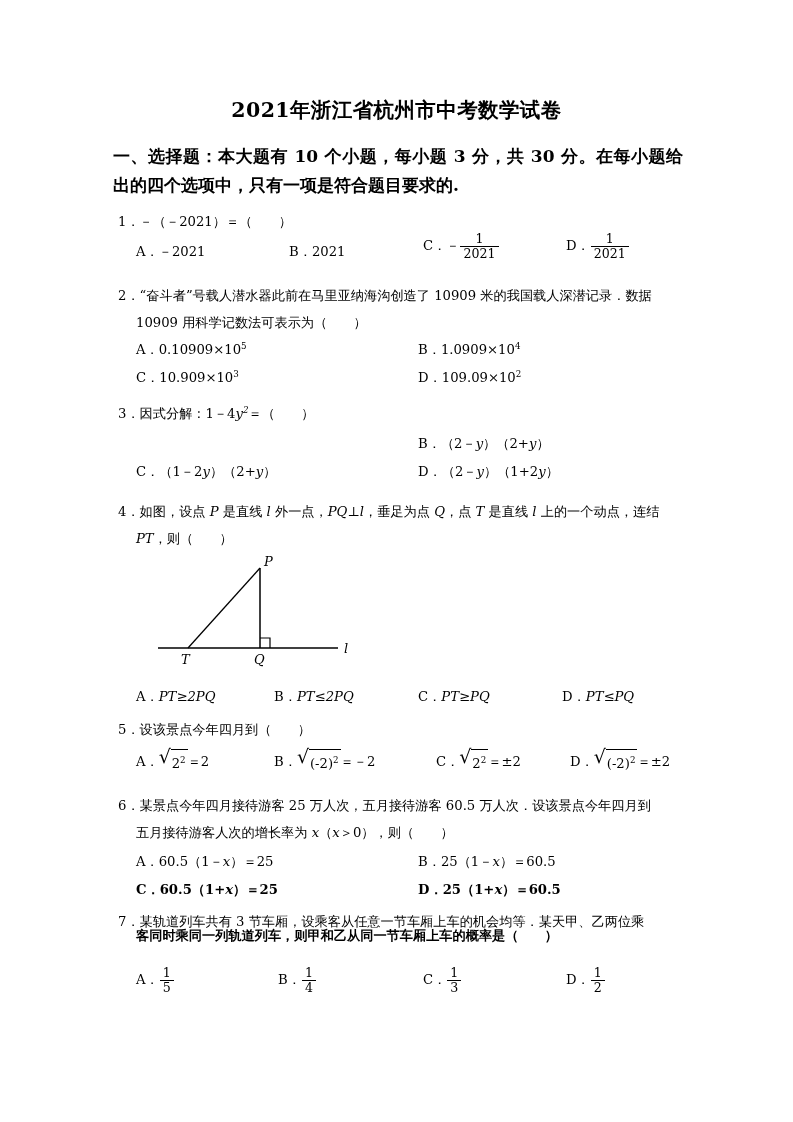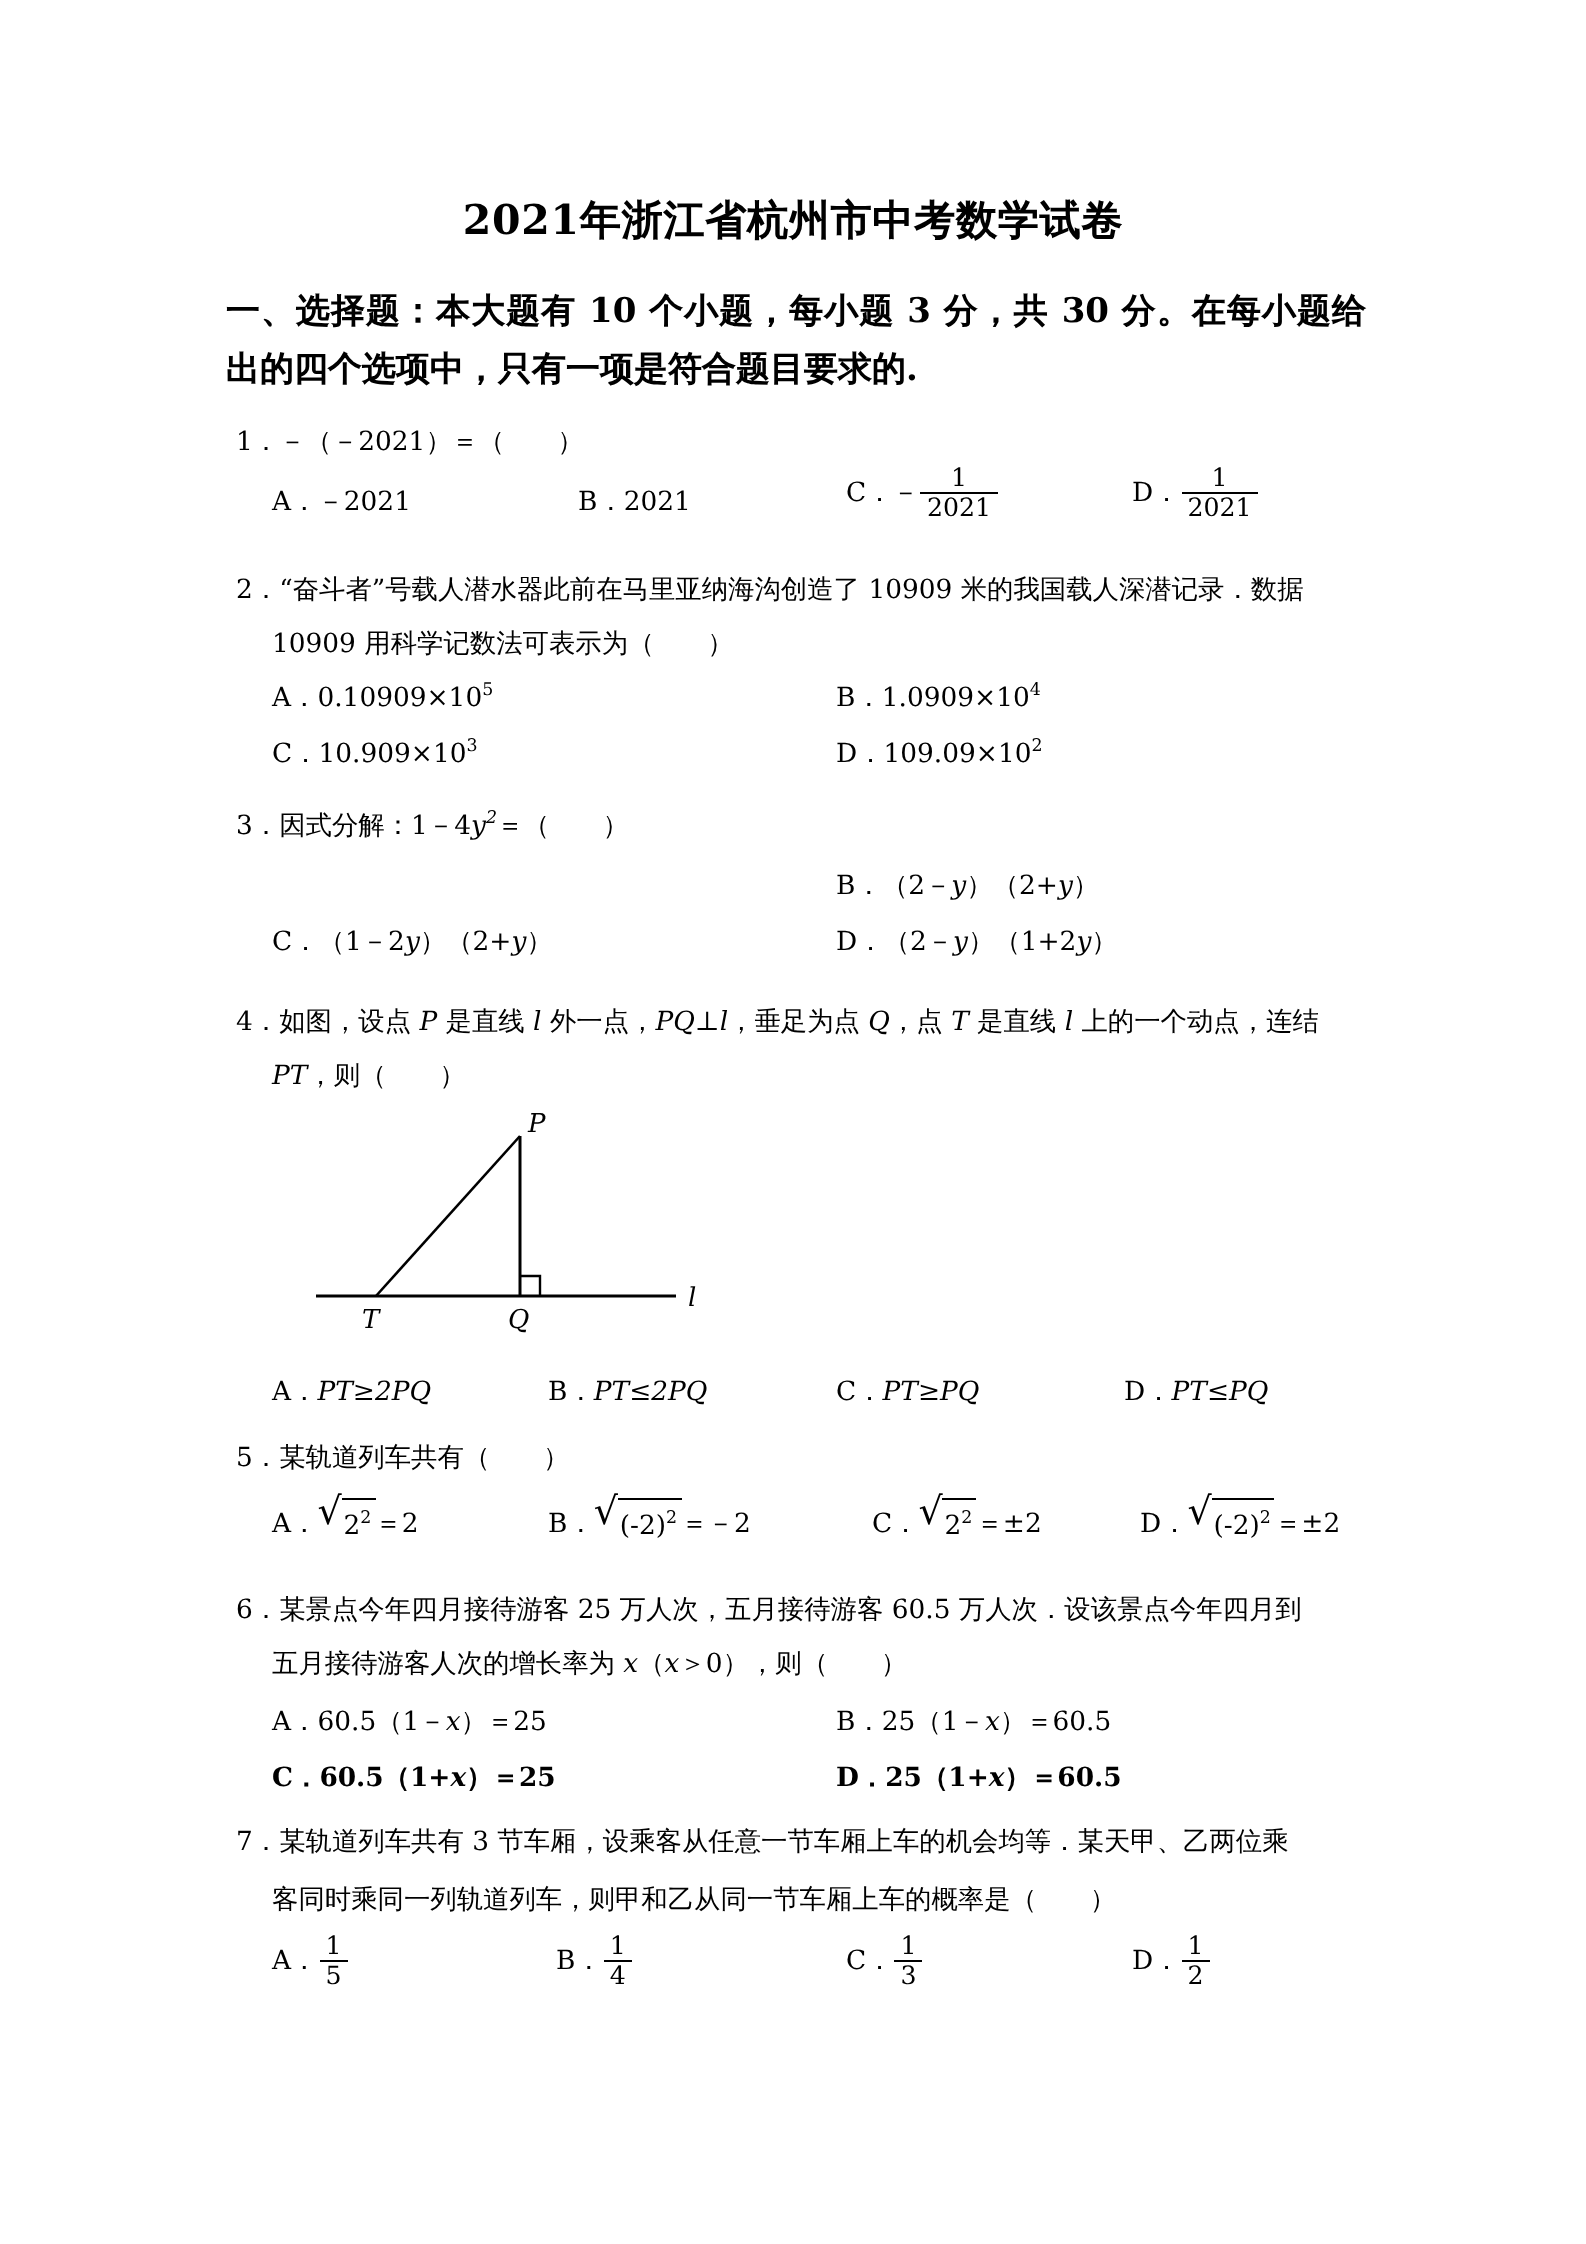--- a/index.html
+++ b/index.html
@@ -252,21 +252,21 @@
 
       <text x="114" y="14" font-family="DejaVu Serif, Liberation Serif, serif" font-size="13" font-style="italic" fill="#000">P</text>
       <text x="31" y="112" font-family="DejaVu Serif, Liberation Serif, serif" font-size="13" font-style="italic" fill="#000">T</text>
       <text x="104" y="112" font-family="DejaVu Serif, Liberation Serif, serif" font-size="13" font-style="italic" fill="#000">Q</text>
       <text x="194" y="101" font-family="DejaVu Serif, Liberation Serif, serif" font-size="13" font-style="italic" fill="#000">l</text>
     </svg>
   </div>
 
   <div class="q" style="left:118px; top:716px; width:576px;">
     <div class="q-stem">
-      <span>5．</span><span>某轨道列车共有（　　）</span>
+      <span>5．</span><span>设该景点今年四月到（　　）</span>
     </div>
     <div class="opt-row" style="top:32px;">
       <span class="opt" style="left:18px;">
         <span class="opt-lbl">A．</span><span class="rad"><span class="radsign">√</span><span class="radbody"><span>2</span><span class="sup">2</span></span></span><span>＝2</span>
       </span>
       <span class="opt" style="left:156px;">
         <span class="opt-lbl">B．</span><span class="rad"><span class="radsign">√</span><span class="radbody"><span>(-2)</span><span class="sup">2</span></span></span><span>＝－2</span>
       </span>
       <span class="opt" style="left:318px;">
         <span class="opt-lbl">C．</span><span class="rad"><span class="radsign">√</span><span class="radbody"><span>2</span><span class="sup">2</span></span></span><span>＝±2</span>
@@ -299,21 +299,21 @@
       <span class="opt" style="left:300px;">
         <span class="opt-lbl">D．</span><span>25（1+</span><span class="ital">x</span><span>）＝60.5</span>
       </span>
     </div>
   </div>
 
   <div class="q" style="left:118px; top:908px; width:576px;">
     <div class="q-stem">
       <span>7．</span><span>某轨道列车共有 3 节车厢，设乘客从任意一节车厢上车的机会均等．某天甲、乙两位乘</span>
     </div>
-    <div style="position:absolute; left:18px; top:29px; width:560px;">客同时乘同一列轨道列车，则甲和乙从同一节车厢上车的概率是（　　）</div>
+    <div style="position:absolute; left:18px; top:14px; width:560px;font-weight:bold;">客同时乘同一列轨道列车，则甲和乙从同一节车厢上车的概率是（　　）</div>
     <div class="opt-row" style="top:58px;">
       <span class="opt" style="left:18px;">
         <span class="opt-lbl">A．</span><span class="frac"><span class="num">1</span><span class="bar"></span><span class="den">5</span></span>
       </span>
       <span class="opt" style="left:160px;">
         <span class="opt-lbl">B．</span><span class="frac"><span class="num">1</span><span class="bar"></span><span class="den">4</span></span>
       </span>
       <span class="opt" style="left:305px;">
         <span class="opt-lbl">C．</span><span class="frac"><span class="num">1</span><span class="bar"></span><span class="den">3</span></span>
       </span>

